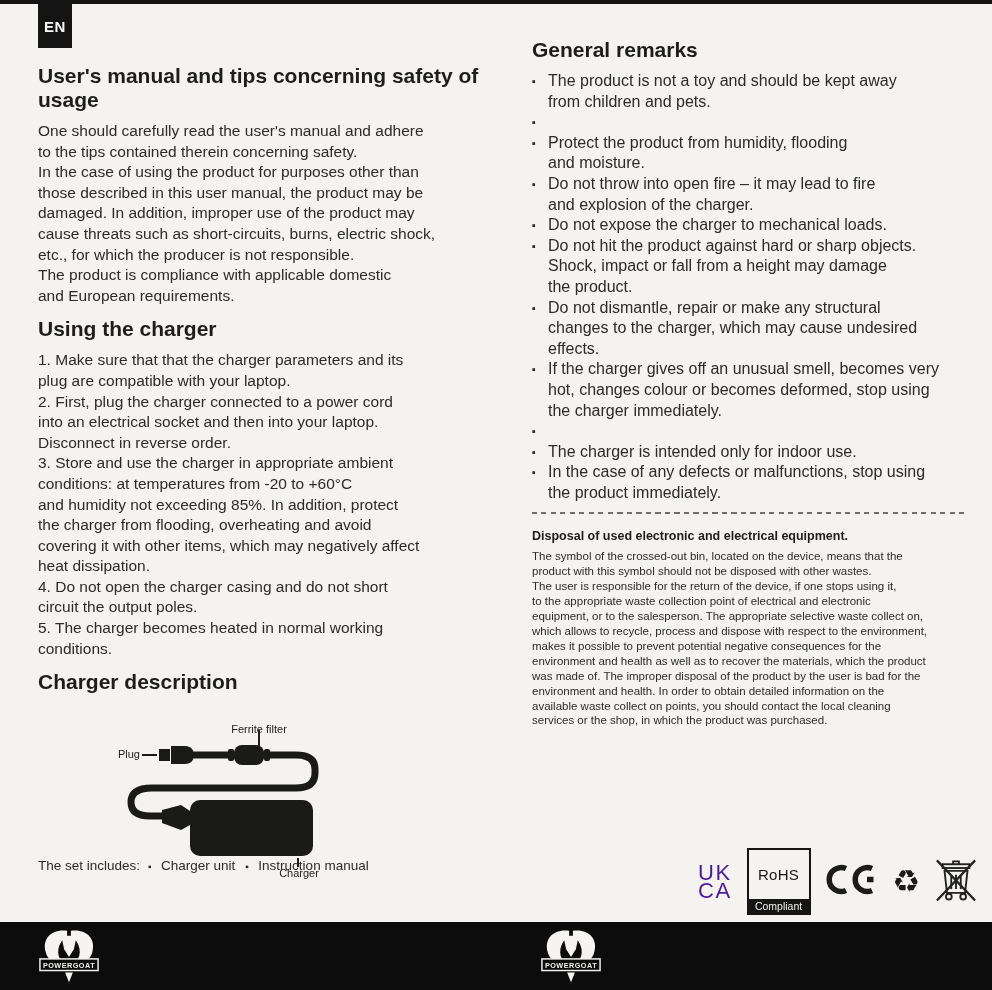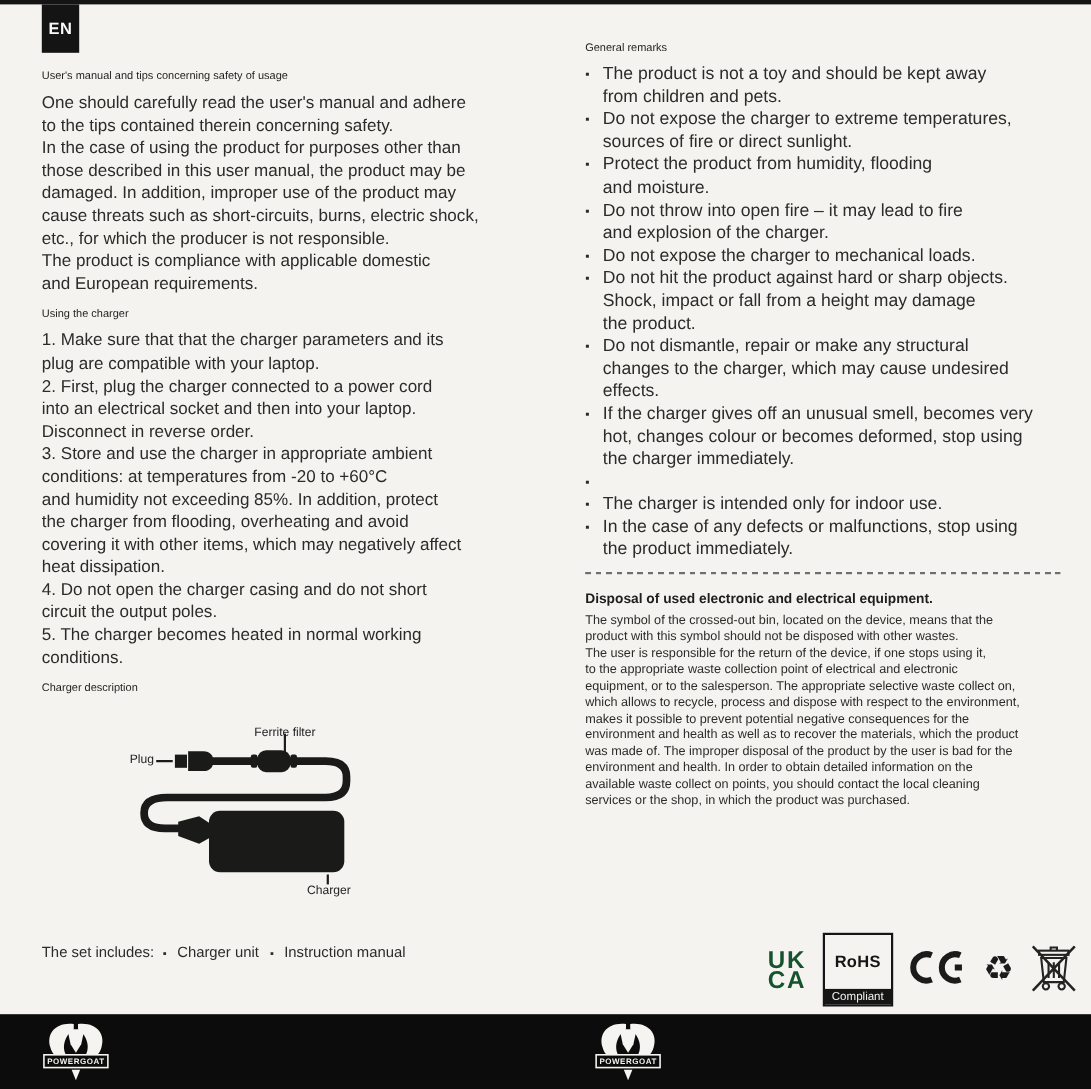--- a/index.html
+++ b/index.html
@@ -10,21 +10,21 @@
     font-family:"Liberation Sans", sans-serif;
   }
   .top-strip { position:absolute; top:0; left:0; width:100%; height:4px; background:#141414; }
   .en-badge {
     position:absolute; left:38px; top:4px; width:34px; height:44px;
     background:#141414; color:#fafafa; font-weight:bold; font-size:15px;
     display:flex; align-items:center; justify-content:center; letter-spacing:.5px;
   }
   .left-col  { position:absolute; left:38px;  top:64px; width:456px; }
   .right-col { position:absolute; left:532px; top:38px; width:432px; }
-  .sec-title { font-size:10px; font-weight:normal; color:#1d1d1b; margin-bottom:9px; }
+  .sec-title { font-size:21px; font-weight:bold; color:#1d1d1b; margin-bottom:9px; }
   .body-text { font-size:15.5px; line-height:20.6px; white-space:pre-line; }
   .mt { margin-top:11px; }
   
   .bullet-row { display:flex; align-items:flex-start; }
   .bullet-marker { width:16px; flex:0 0 16px; font-size:11px; line-height:20.6px; }
   .bullet-text { font-size:16px; line-height:20.6px; white-space:pre-line; }
   .dashed-divider {
     margin-top:9px; height:2px; width:100%;
     background:repeating-linear-gradient(90deg,#6e6e6e 0 5px,transparent 5px 9.5px);
   }
@@ -42,23 +42,23 @@
   .set-includes {
     position:absolute; left:38px; top:858px; display:flex; align-items:baseline;
     font-size:13.5px;
   }
   .set-includes .label { font-weight:normal; margin-right:8px; }
   .inline-item { display:flex; align-items:baseline; margin-right:10px; }
   .inline-item .bullet-marker { width:13px; flex:0 0 13px; font-size:10px; line-height:17px; }
   .inline-item .item-text { font-size:13.5px; }
   
   .marks { position:absolute; left:698px; top:848px; display:flex; align-items:center; gap:15px; }
-  .ukca { font-size:22px; font-weight:700; line-height:18px; letter-spacing:1.5px; color:#14532d; }
+  .ukca { font-size:22px; font-weight:400; line-height:18px; letter-spacing:1.5px; color:#4c1d95; }
   .rohs { border:2.5px solid #151515; width:64px; }
-  .rohs-top { font-weight:bold; font-size:15px; text-align:center; padding:16px 2px; color:#151515; letter-spacing:.3px; }
+  .rohs-top { font-weight:normal; font-size:15px; text-align:center; padding:16px 2px; color:#151515; letter-spacing:.3px; }
   .rohs-bottom { background:#151515; color:#f2f1ee; font-size:10.5px; text-align:center; padding:1px 2px; }
   .recycle { font-family:"DejaVu Sans", sans-serif; font-size:31px; color:#1b1b1b; line-height:1; }
   .sr-only { position:absolute; width:1px; height:1px; overflow:hidden; clip:rect(0 0 0 0); }
   
   .footer { position:absolute; left:0; bottom:0; width:100%; height:68px; background:#0c0c0c; }
   .goat { position:absolute; top:5px; }
   .goat.g1 { left:38px; }
   .goat.g2 { left:540px; }
 </style>
 </head>
@@ -143,22 +143,20 @@
   <div>
 
       <div class="bullet-row">
         <span class="bullet-marker">▪</span>
         <span class="bullet-text">The product is not a toy and should be kept away
 from children and pets.</span>
       </div>
 
       <div class="bullet-row">
         <span class="bullet-marker">▪</span>
-        <span class="bullet-text">Do not expose the charger to extreme temperatures,
-sources of fire or direct sunlight.</span>
       </div>
 
       <div class="bullet-row">
         <span class="bullet-marker">▪</span>
         <span class="bullet-text">Protect the product from humidity, flooding
 and moisture.</span>
       </div>
 
       <div class="bullet-row">
         <span class="bullet-marker">▪</span>

